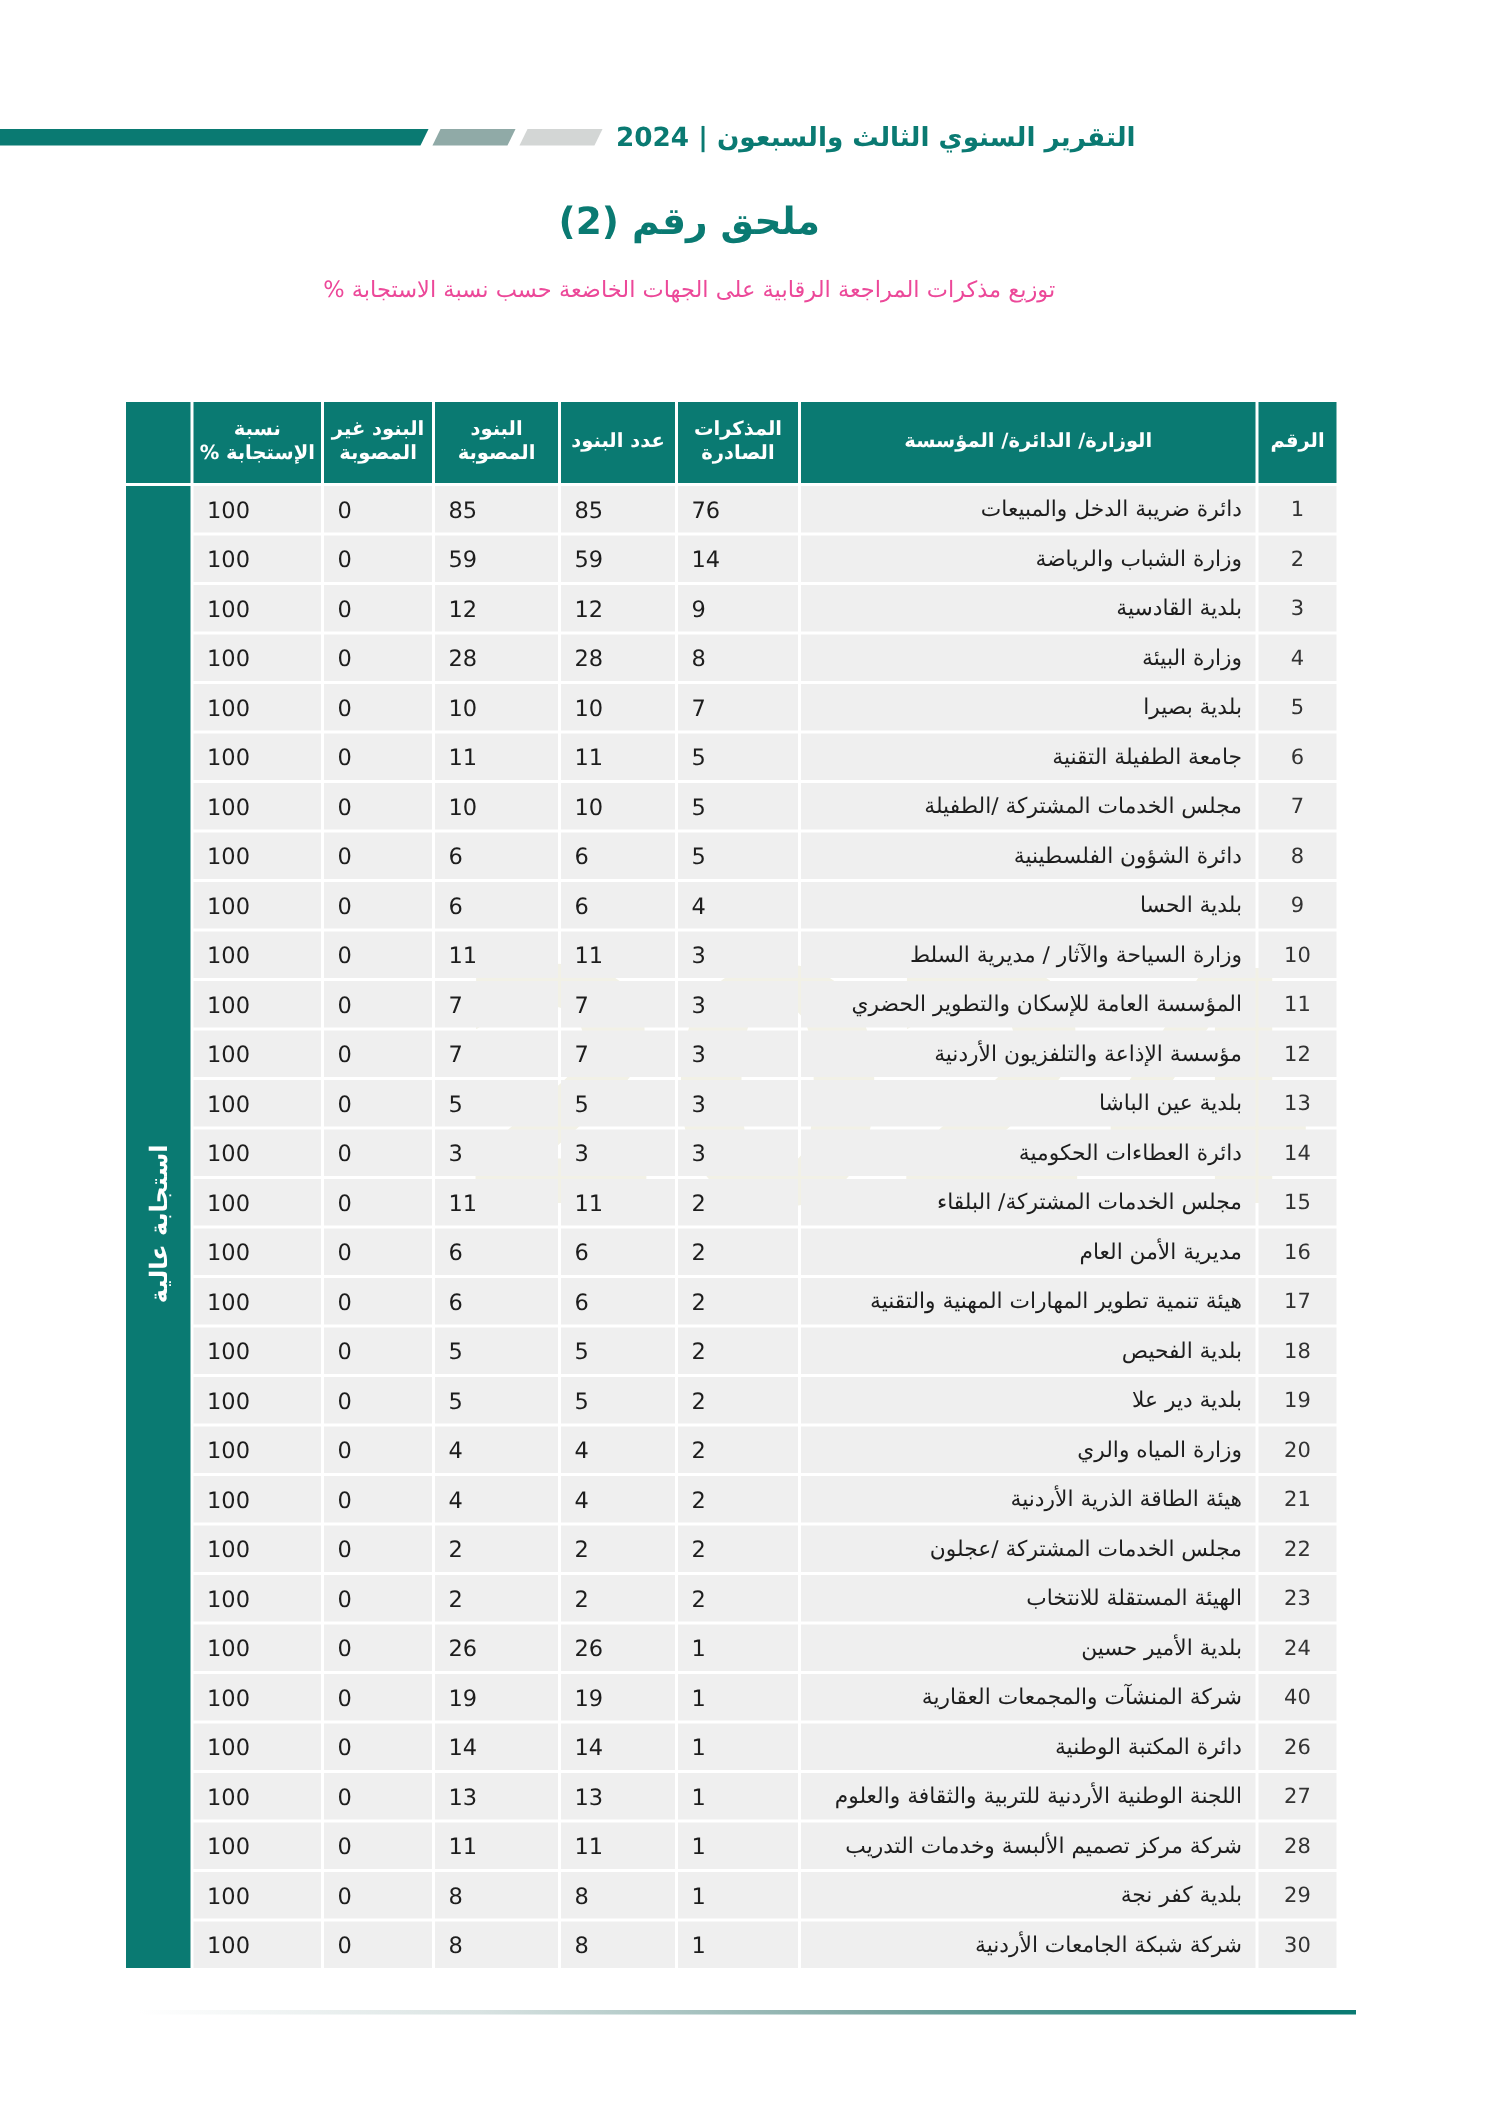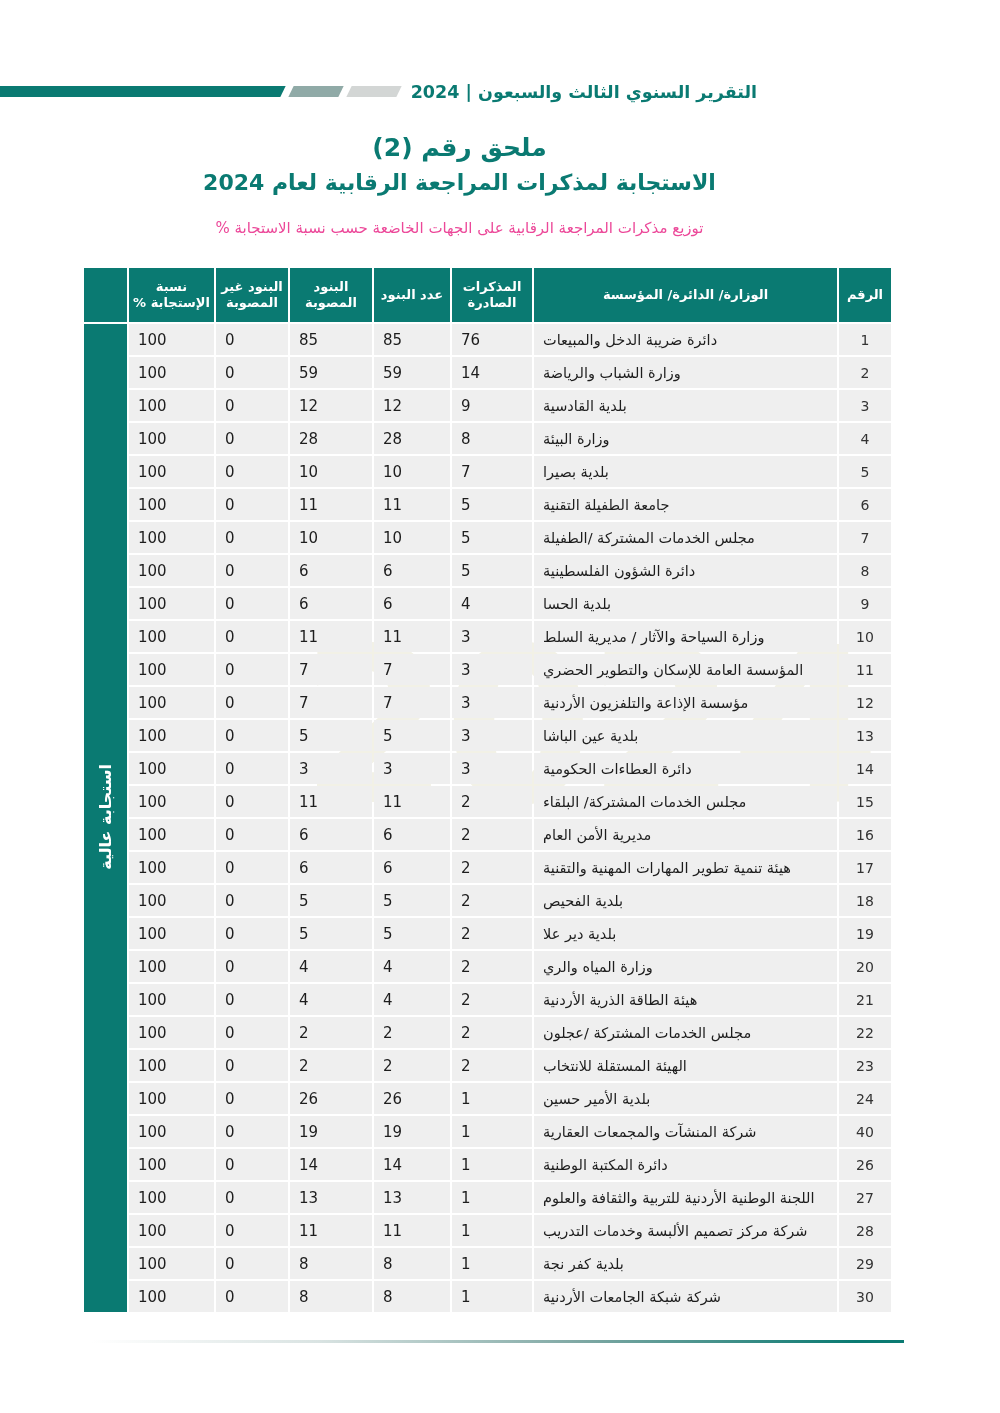--- a/index.html
+++ b/index.html
@@ -151,21 +151,21 @@
     background: #efefef;
     color: #1d1d1d;
     font-size: 14px;
     height: 31px;
     vertical-align: middle;
     padding: 0 9px;
     white-space: nowrap;
     overflow: hidden;
   }
   tbody td.num    { text-align: center; font-size: 14px; color: #333; }
-  tbody td.entity { text-align: left; font-size: 14.5px; }
+  tbody td.entity { text-align: right; font-size: 14.5px; }
   tbody td.val    { text-align: left; font-size: 15px; }
 
   td.band-cell {
     background: #0a7a72;
     padding: 0;
     text-align: center;
     vertical-align: middle;
   }
   .band-label {
     color: #ffffff;
@@ -201,21 +201,20 @@
     <div class="run-header-text">التقرير السنوي الثالث والسبعون | 2024</div>
     <div class="bars">
       <div class="bar bar-a"></div>
       <div class="bar bar-b"></div>
       <div class="bar bar-c"></div>
     </div>
   </div>
 
   <div class="title-block">
     <div class="title-main">ملحق رقم (2)</div>
-    <div class="title-sub">الاستجابة لمذكرات المراجعة الرقابية لعام 2024</div>
     <div class="title-desc">توزيع مذكرات المراجعة الرقابية على الجهات الخاضعة حسب نسبة الاستجابة %</div>
   </div>
 
   <div class="table-wrap">
     <table class="atable">
       <colgroup>
         <col class="c-num">
         <col class="c-entity">
         <col class="c-memos">
         <col class="c-items">

